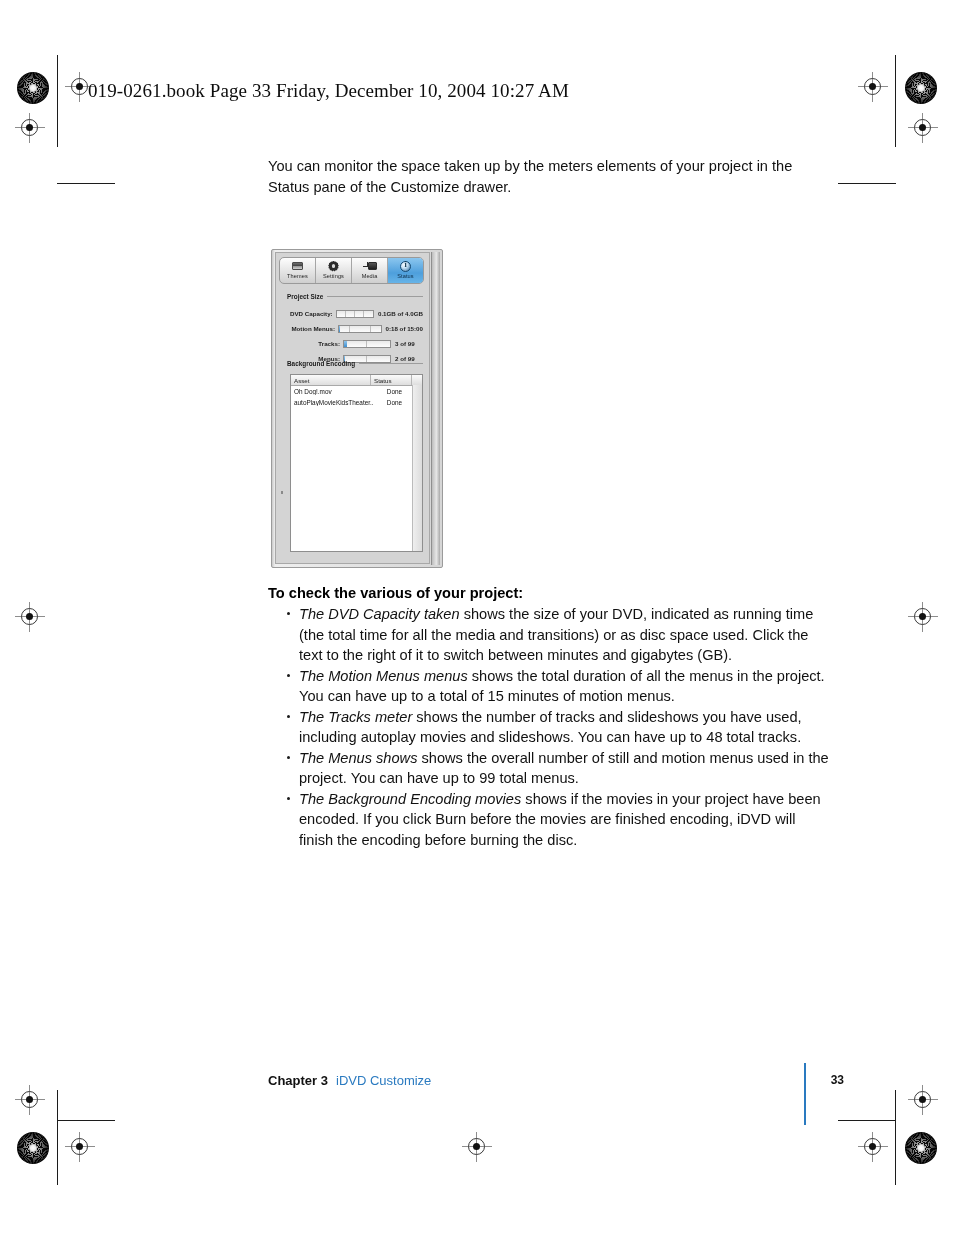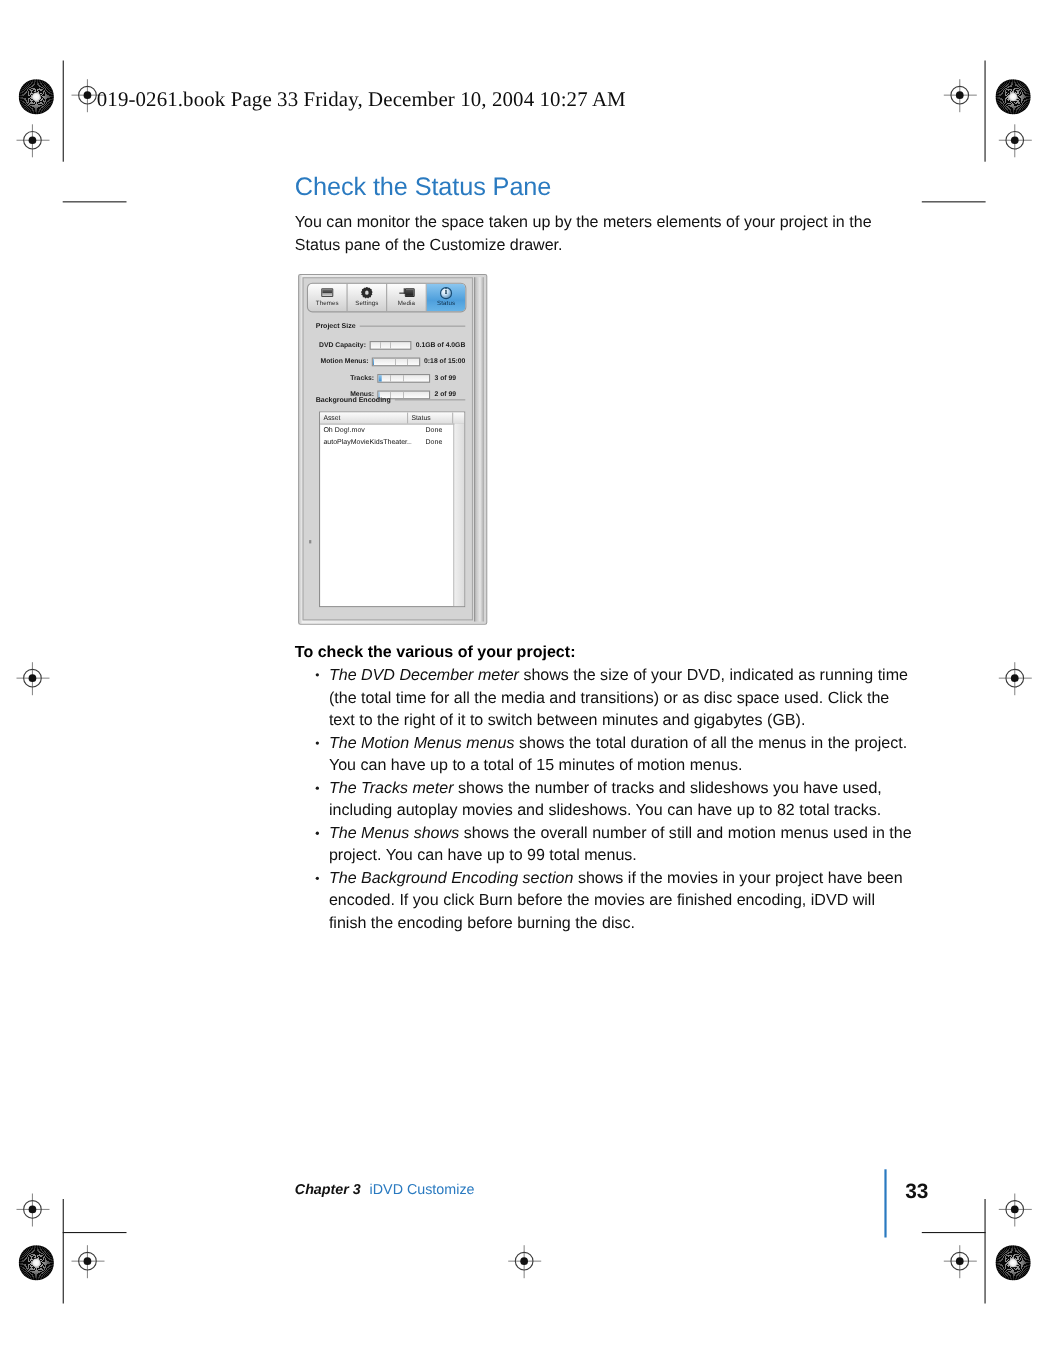--- a/index.html
+++ b/index.html
@@ -429,38 +429,37 @@
     top: 1071px;
     width: 576px;
     height: 40px;
   }
   .footer .chap {
     position: absolute;
     left: 0; top: 2px;
     font-size: 13px;
     font-weight: bold;
     color: #111;
-    font-style: italic;
   }
   .footer .doc {
     position: absolute;
     left: 68px; top: 2px;
     font-size: 13px;
     color: #2a7ac0;
   }
   .footer .sep {
     position: absolute;
     right: 38px; top: -8px;
     width: 1.6px; height: 62px;
     background: #2a7ac0;
   }
   .footer .pg {
     position: absolute;
     right: 0; top: 2px;
-    font-size: 19px;
+    font-size: 12px;
     font-weight: bold;
     color: #111;
     text-align: right;
     width: 26px;
   }
 </style>
 </head>
 <body>
 
 <div>
@@ -545,21 +544,20 @@
       <div class="ring"></div>
       <div class="dot"></div>
     </div>
 </div>
 
 <div class="sheet">
 
   <div class="file-header">019-0261.book  Page 33  Friday, December 10, 2004  10:27 AM</div>
 
   <div class="content">
-    <h1 class="section-title">Check the Status Pane</h1>
     <p class="intro">You can monitor the space taken up by the meters elements of your project in the Status pane of the Customize drawer.</p>
   </div>
 
   <div class="shot-wrap">
     <div class="shot-frame"></div>
     <div class="shot-edge"></div>
     <div class="shot-inner">
       <div class="shot-nub"></div>
 
       <div class="toolbar">
@@ -656,37 +654,37 @@
       </div>
     </div>
   </div>
 
   <div class="proc">
     <p class="proc-title">To check the various of your project:</p>
 
 
     <p class="lvl2">
       <span class="dt"></span>
-      <em>The DVD December meter</em><span> shows the size of your DVD, indicated as running time (the total time for all the media and transitions) or as disc space used. Click the text to the right of it to switch between minutes and gigabytes (GB).</span>
+      <em>The DVD Capacity taken</em><span> shows the size of your DVD, indicated as running time (the total time for all the media and transitions) or as disc space used. Click the text to the right of it to switch between minutes and gigabytes (GB).</span>
     </p>
     <p class="lvl2">
       <span class="dt"></span>
       <em>The Motion Menus menus</em><span> shows the total duration of all the menus in the project. You can have up to a total of 15 minutes of motion menus.</span>
     </p>
     <p class="lvl2">
       <span class="dt"></span>
-      <em>The Tracks meter</em><span> shows the number of tracks and slideshows you have used, including autoplay movies and slideshows. You can have up to 82 total tracks.</span>
+      <em>The Tracks meter</em><span> shows the number of tracks and slideshows you have used, including autoplay movies and slideshows. You can have up to 48 total tracks.</span>
     </p>
     <p class="lvl2">
       <span class="dt"></span>
       <em>The Menus shows</em><span> shows the overall number of still and motion menus used in the project. You can have up to 99 total menus.</span>
     </p>
     <p class="lvl2">
       <span class="dt"></span>
-      <em>The Background Encoding section</em><span> shows if the movies in your project have been encoded. If you click Burn before the movies are finished encoding, iDVD will finish the encoding before burning the disc.</span>
+      <em>The Background Encoding movies</em><span> shows if the movies in your project have been encoded. If you click Burn before the movies are finished encoding, iDVD will finish the encoding before burning the disc.</span>
     </p>
   </div>
 
   <div class="footer">
     <span class="chap">Chapter 3</span>
     <span class="doc">iDVD Customize</span>
     <span class="sep"></span>
     <span class="pg">33</span>
   </div>
 

